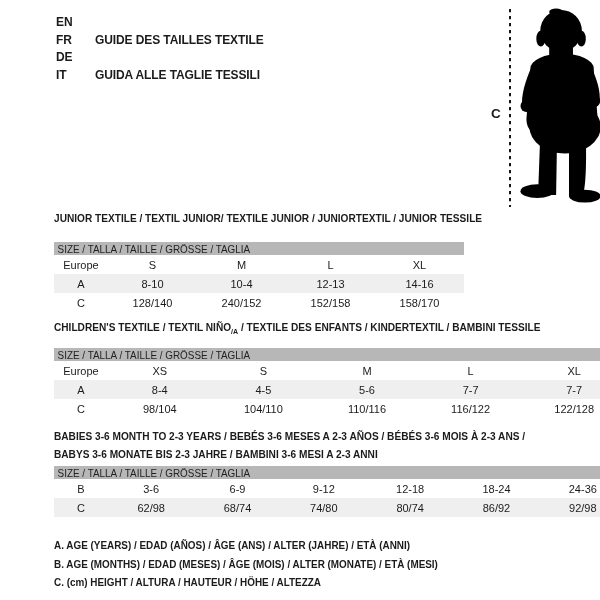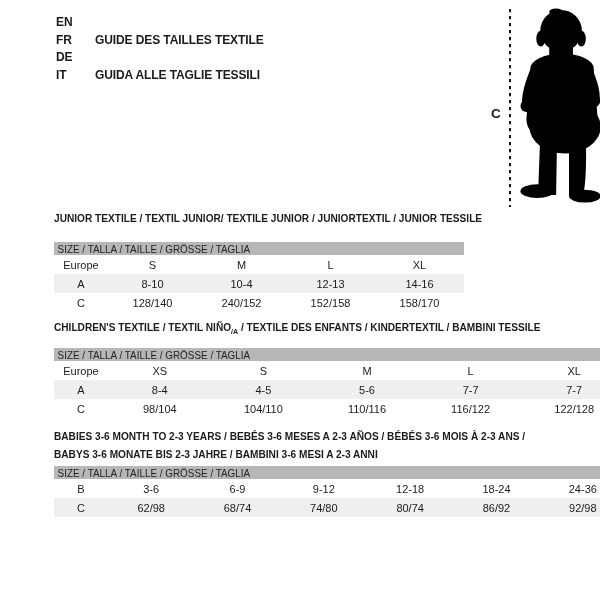--- a/index.html
+++ b/index.html
@@ -196,14 +196,19 @@
       <td>62/98</td>
       <td>68/74</td>
       <td>74/80</td>
       <td>80/74</td>
       <td>86/92</td>
       <td>92/98</td>
     </tr>
   </tbody>
     </table>
 
+  <div class="abs" style="left:18px;top:536px">
+    <div class="legend-line">A. AGE (YEARS) / EDAD (AÑOS) / ÂGE (ANS) / ALTER (JAHRE) / ETÀ (ANNI)</div>
+    <div class="legend-line">B. AGE (MONTHS) / EDAD (MESES) / ÂGE (MOIS) / ALTER (MONATE) / ETÀ (MESI)</div>
+    <div class="legend-line">C. (cm) HEIGHT / ALTURA / HAUTEUR / HÖHE / ALTEZZA</div>
+  </div>
 
 </div>
 
 </body></html>

